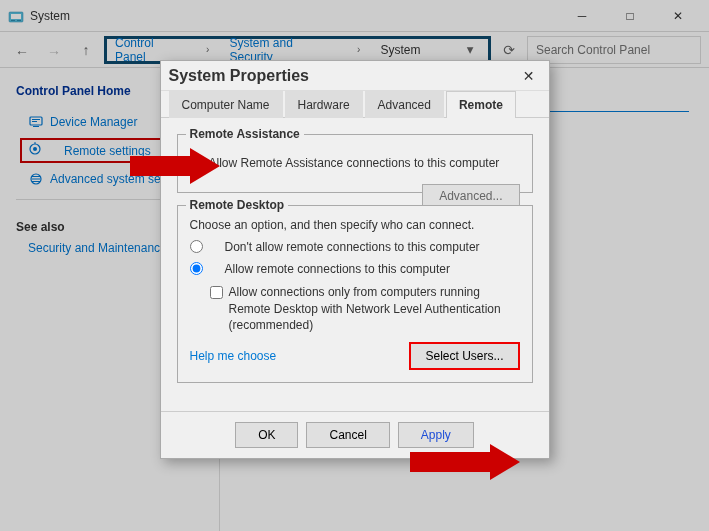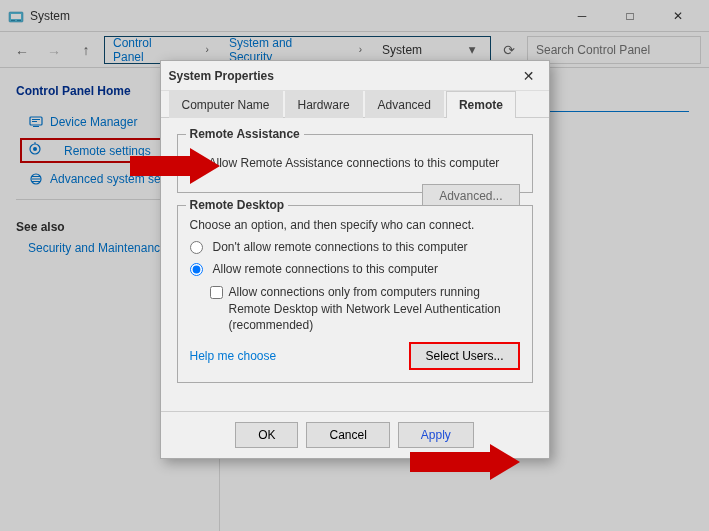--- a/index.html
+++ b/index.html
@@ -10,21 +10,21 @@
     .title-bar { background: #fff; height: 32px; display: flex; align-items: center; padding: 0 8px; border-bottom: 1px solid #ddd; }
     .title-bar-icon { width: 16px; height: 16px; margin-right: 6px; }
     .title-bar-text { font-size: 12px; color: #333; flex: 1; }
     .title-bar-controls { display: flex; gap: 2px; }
     .title-btn { width: 46px; height: 32px; border: none; background: transparent; cursor: pointer; font-size: 12px; color: #333; display: flex; align-items: center; justify-content: center; }
 
     
     .address-bar { height: 36px; background: #fff; display: flex; align-items: center; padding: 0 8px; border-bottom: 1px solid #ddd; gap: 4px; }
     .nav-btn { width: 28px; height: 28px; border: none; background: transparent; cursor: pointer; display: flex; align-items: center; justify-content: center; border-radius: 2px; font-size: 14px; color: #666; }
     .nav-btn.disabled { color: #bbb; cursor: default; }
-    .breadcrumb-bar { flex: 1; height: 28px; border: 1px solid #0c4a6e; background: #fff; display: flex; align-items: center; padding: 0 8px; font-size: 12px; color: #0078d4; gap: 20px; }
+    .breadcrumb-bar { flex: 1; height: 28px; border: 3px solid #0c4a6e; background: #fff; display: flex; align-items: center; padding: 0 8px; font-size: 12px; color: #0078d4; gap: 20px; }
     .breadcrumb-sep { color: #666; font-size: 10px; }
     .breadcrumb-item { color: #0078d4; cursor: pointer; }
     .breadcrumb-item.current { color: #333; cursor: default; }
     .breadcrumb-dropdown { width: 20px; height: 28px; border: none; background: transparent; cursor: pointer; color: #666; display: flex; align-items: center; justify-content: center; }
     .refresh-btn { width: 28px; height: 28px; border: none; background: transparent; cursor: pointer; color: #666; display: flex; align-items: center; justify-content: center; font-size: 14px; }
     .search-box { width: 174px; height: 28px; border: 1px solid #ddd; padding: 0 8px; font-size: 12px; color: #999; background: #fff; }
 
     
     .main-content { display: flex; flex: 1; overflow: hidden; }
 
@@ -36,37 +36,37 @@
     .see-also { font-size: 12px; font-weight: 600; color: #333; padding: 12px 16px 4px; }
     .sidebar-see-also-link { font-size: 12px; color: #0078d4; padding: 3px 16px 3px 28px; cursor: pointer; }
 
     
     .right-panel { flex: 1; padding: 16px 20px; overflow-y: auto; background: #fff; }
 
     
     .dialog-overlay { position: absolute; top: 0; left: 0; width: 100%; height: 100%; background: rgba(0,0,0,0.2); display: flex; align-items: flex-start; justify-content: center; padding-top: 60px; z-index: 100; }
     .dialog { width: 390px; background: #f0f0f0; border: 1px solid #aaa; box-shadow: 4px 4px 12px rgba(0,0,0,0.3); }
     .dialog-title-bar { background: #f0f0f0; height: 30px; display: flex; align-items: center; padding: 0 8px; border-bottom: 1px solid #ddd; }
-    .dialog-title-text { flex: 1; font-size: 12px; font-weight: 600; color: #333; }
+    .dialog-title-text { flex: 1; font-size: 16px; font-weight: 600; color: #333; }
     .dialog-close-btn { width: 24px; height: 22px; border: none; background: transparent; cursor: pointer; font-size: 14px; color: #333; display: flex; align-items: center; justify-content: center; }
 
     
     .dialog-tabs { display: flex; padding: 0 8px; background: #f0f0f0; border-bottom: 1px solid #ccc; }
     .dialog-tab { padding: 6px 12px; font-size: 12px; cursor: pointer; border: 1px solid transparent; border-bottom: none; margin-bottom: -1px; background: #ddd; color: #333; margin-right: 2px; }
     .dialog-tab.active { background: #f0f0f0; border-color: #ccc; border-bottom-color: #f0f0f0; font-weight: 600; }
 
     
     .dialog-content { padding: 16px; background: #f0f0f0; }
     .dialog-group { border: 1px solid #aaa; padding: 12px; margin-bottom: 12px; position: relative; background: #f0f0f0; }
     .dialog-group-title { position: absolute; top: -8px; left: 8px; background: #f0f0f0; padding: 0 4px; font-size: 12px; font-weight: 600; color: #333; }
     .dialog-checkbox-row { display: flex; align-items: flex-start; margin: 8px 0; gap: 6px; }
     .dialog-checkbox-row input[type="checkbox"] { margin-top: 2px; flex-shrink: 0; }
     .dialog-checkbox-label { font-size: 12px; color: #333; line-height: 1.4; }
     .dialog-advanced-btn { float: right; padding: 4px 16px; font-size: 12px; background: #e0e0e0; border: 1px solid #aaa; cursor: pointer; margin-top: 4px; color: #666; }
-    .dialog-radio-row { display: flex; align-items: flex-end; margin: 8px 0; gap: 10px; }
+    .dialog-radio-row { display: flex; align-items: flex-start; margin: 8px 0; gap: 22px; }
     .dialog-radio-row input[type="radio"] { flex-shrink: 0; }
     .dialog-radio-label { font-size: 12px; color: #333; }
     .dialog-option-text { font-size: 12px; color: #333; margin-bottom: 8px; }
 
     .dialog-footer { display: flex; justify-content: center; gap: 8px; padding: 10px 16px; border-top: 1px solid #ccc; background: #f0f0f0; }
     .dialog-footer-btn { padding: 5px 22px; font-size: 12px; border: 1px solid #aaa; background: #e0e0e0; cursor: pointer; }
 
     .select-users-btn { padding: 5px 14px; font-size: 12px; border: 2px solid #e00; background: #e0e0e0; cursor: pointer; font-weight: 400; }
 
     .help-link { color: #0078d4; font-size: 12px; cursor: pointer; text-decoration: none; }

